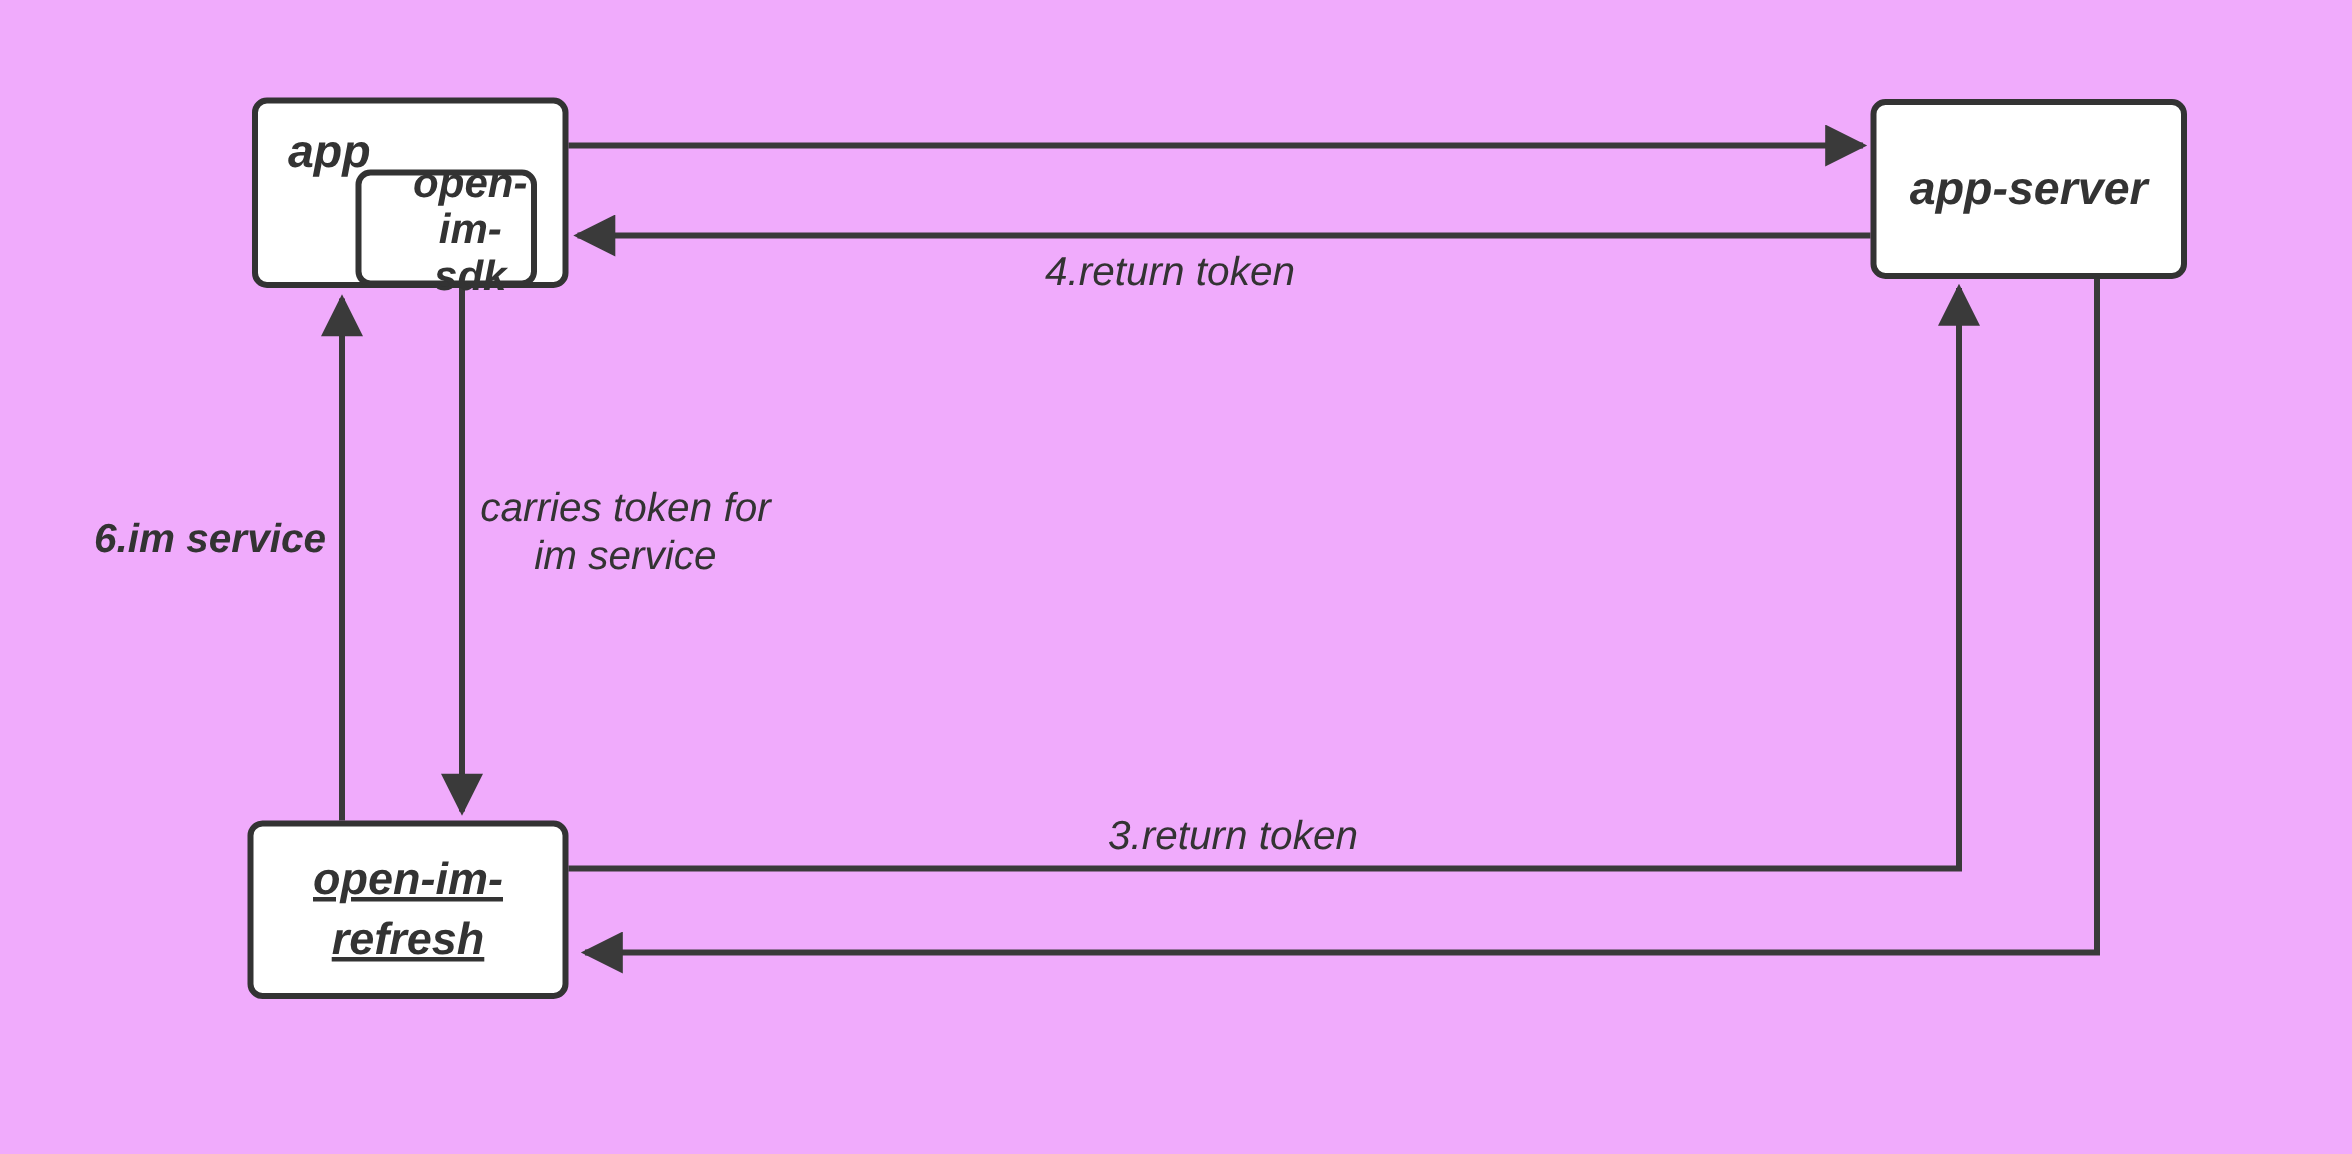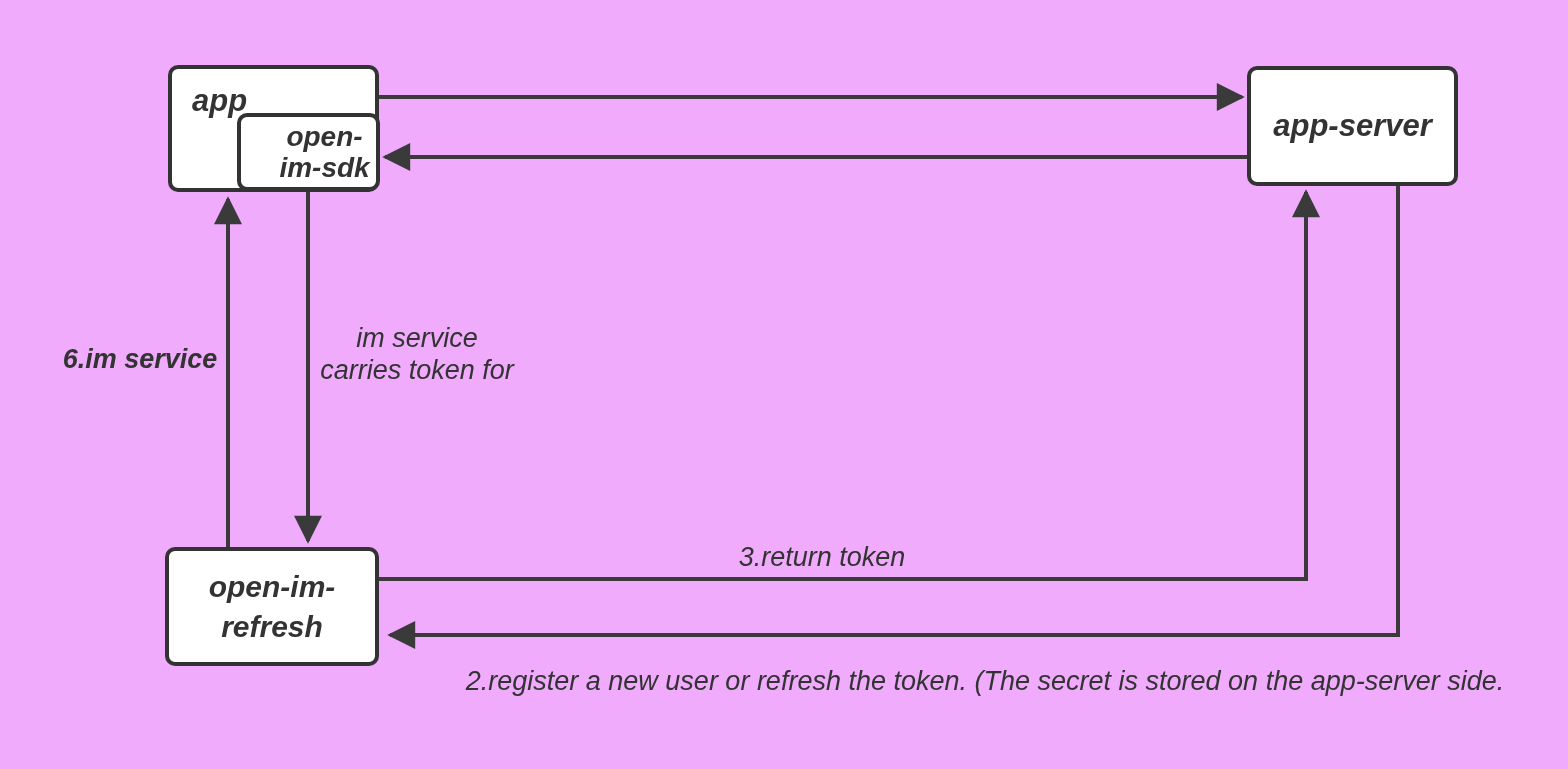--- a/index.html
+++ b/index.html
@@ -36,21 +36,21 @@
     left: 168px; top: 65px;
     width: 211px; height: 127px;
   }
   .node-app .corner-label {
     position: absolute;
     left: 20px; top: 14px;
     font-size: 31px;
   }
   .node-sdk {
     left: 237px; top: 113px;
-    width: 143px; height: 78px;
+    width: 121px; height: 78px;
     z-index: 2;
     padding-left: 32px;
   }
   .node-appserver {
     left: 1247px; top: 66px;
     width: 211px; height: 120px;
   }
   .node-imserver {
     left: 165px; top: 547px;
     width: 214px; height: 119px;
@@ -68,20 +68,21 @@
     font-size: 28px;
     line-height: 31px;
   }
   .node-appserver .node-center {
     font-size: 31px;
     border-radius: 26px;
   }
   .node-imserver .node-center {
     font-size: 30px;
     line-height: 40px;
+    text-decoration: underline;
   }
   .edge-label {
     position: absolute;
     color: #333333;
     font-style: italic;
     font-size: 27px;
     text-align: center;
     line-height: 33px;
   }
   .label-e1 { left: 414px; top: 56px;  width: 740px; }
@@ -128,27 +129,27 @@
   </div>
 
   <div class="node node-imserver">
     <div class="node-center">
       <span>open-im-</span>
       <span>refresh</span>
     </div>
   </div>
 
 
+  <div class="edge-label label-e4">4.return token</div>
 
   <div class="edge-label label-e5">
+    <div>carries token for</div>
     <div>im service</div>
-    <div>carries token for</div>
   </div>
 
   <div class="edge-label label-e6">6.im service</div>
 
   <div class="edge-label label-e3">3.return token</div>
 
   <div class="edge-label label-e2">
-    <div>2.register a new user or refresh the token. (The secret is stored on the app-server side.</div>
   </div>
 
 </div>
 
 </body></html>

